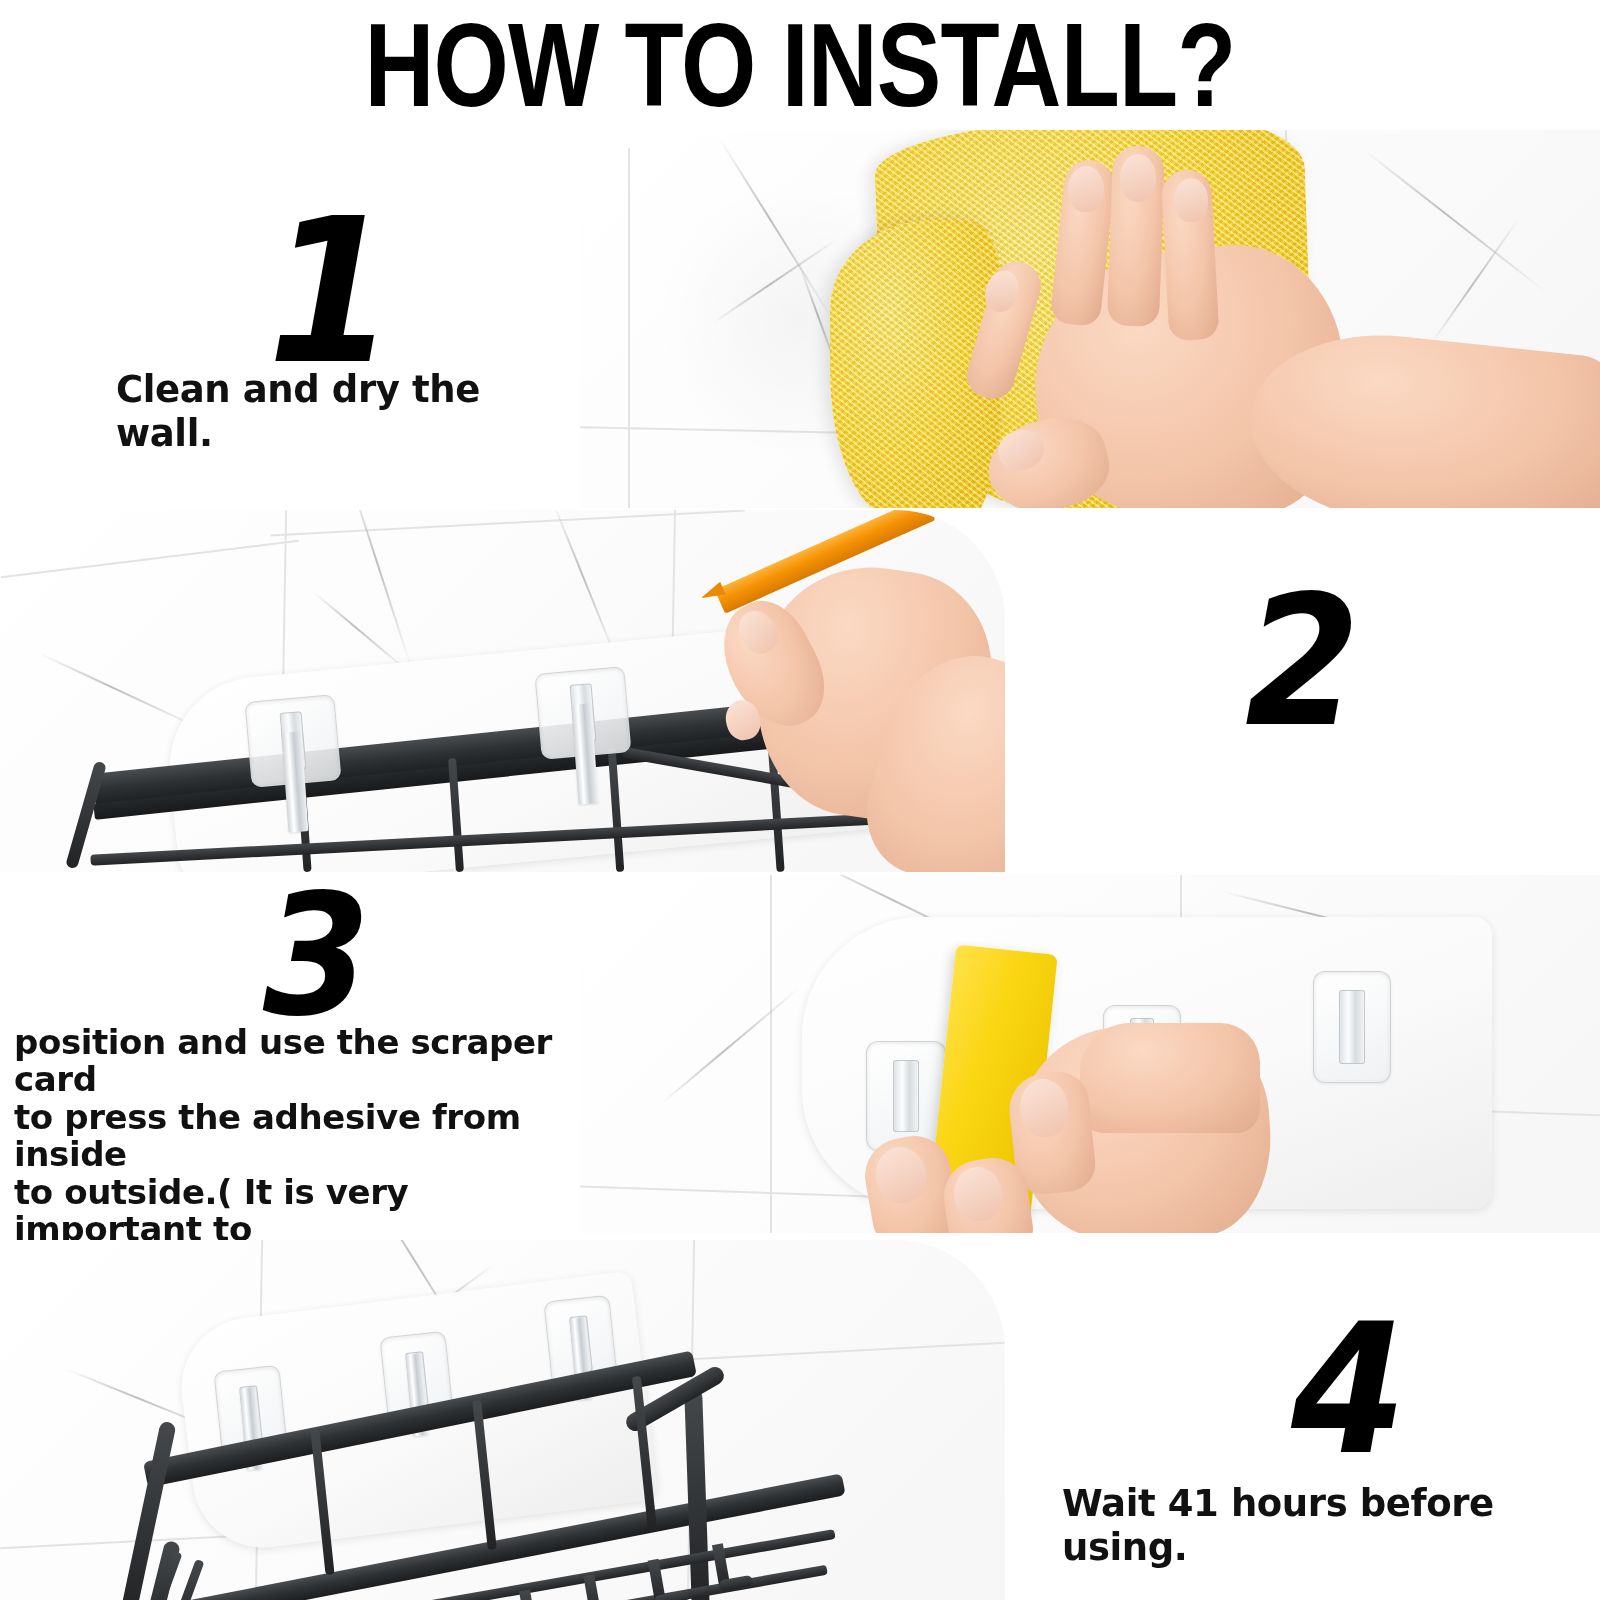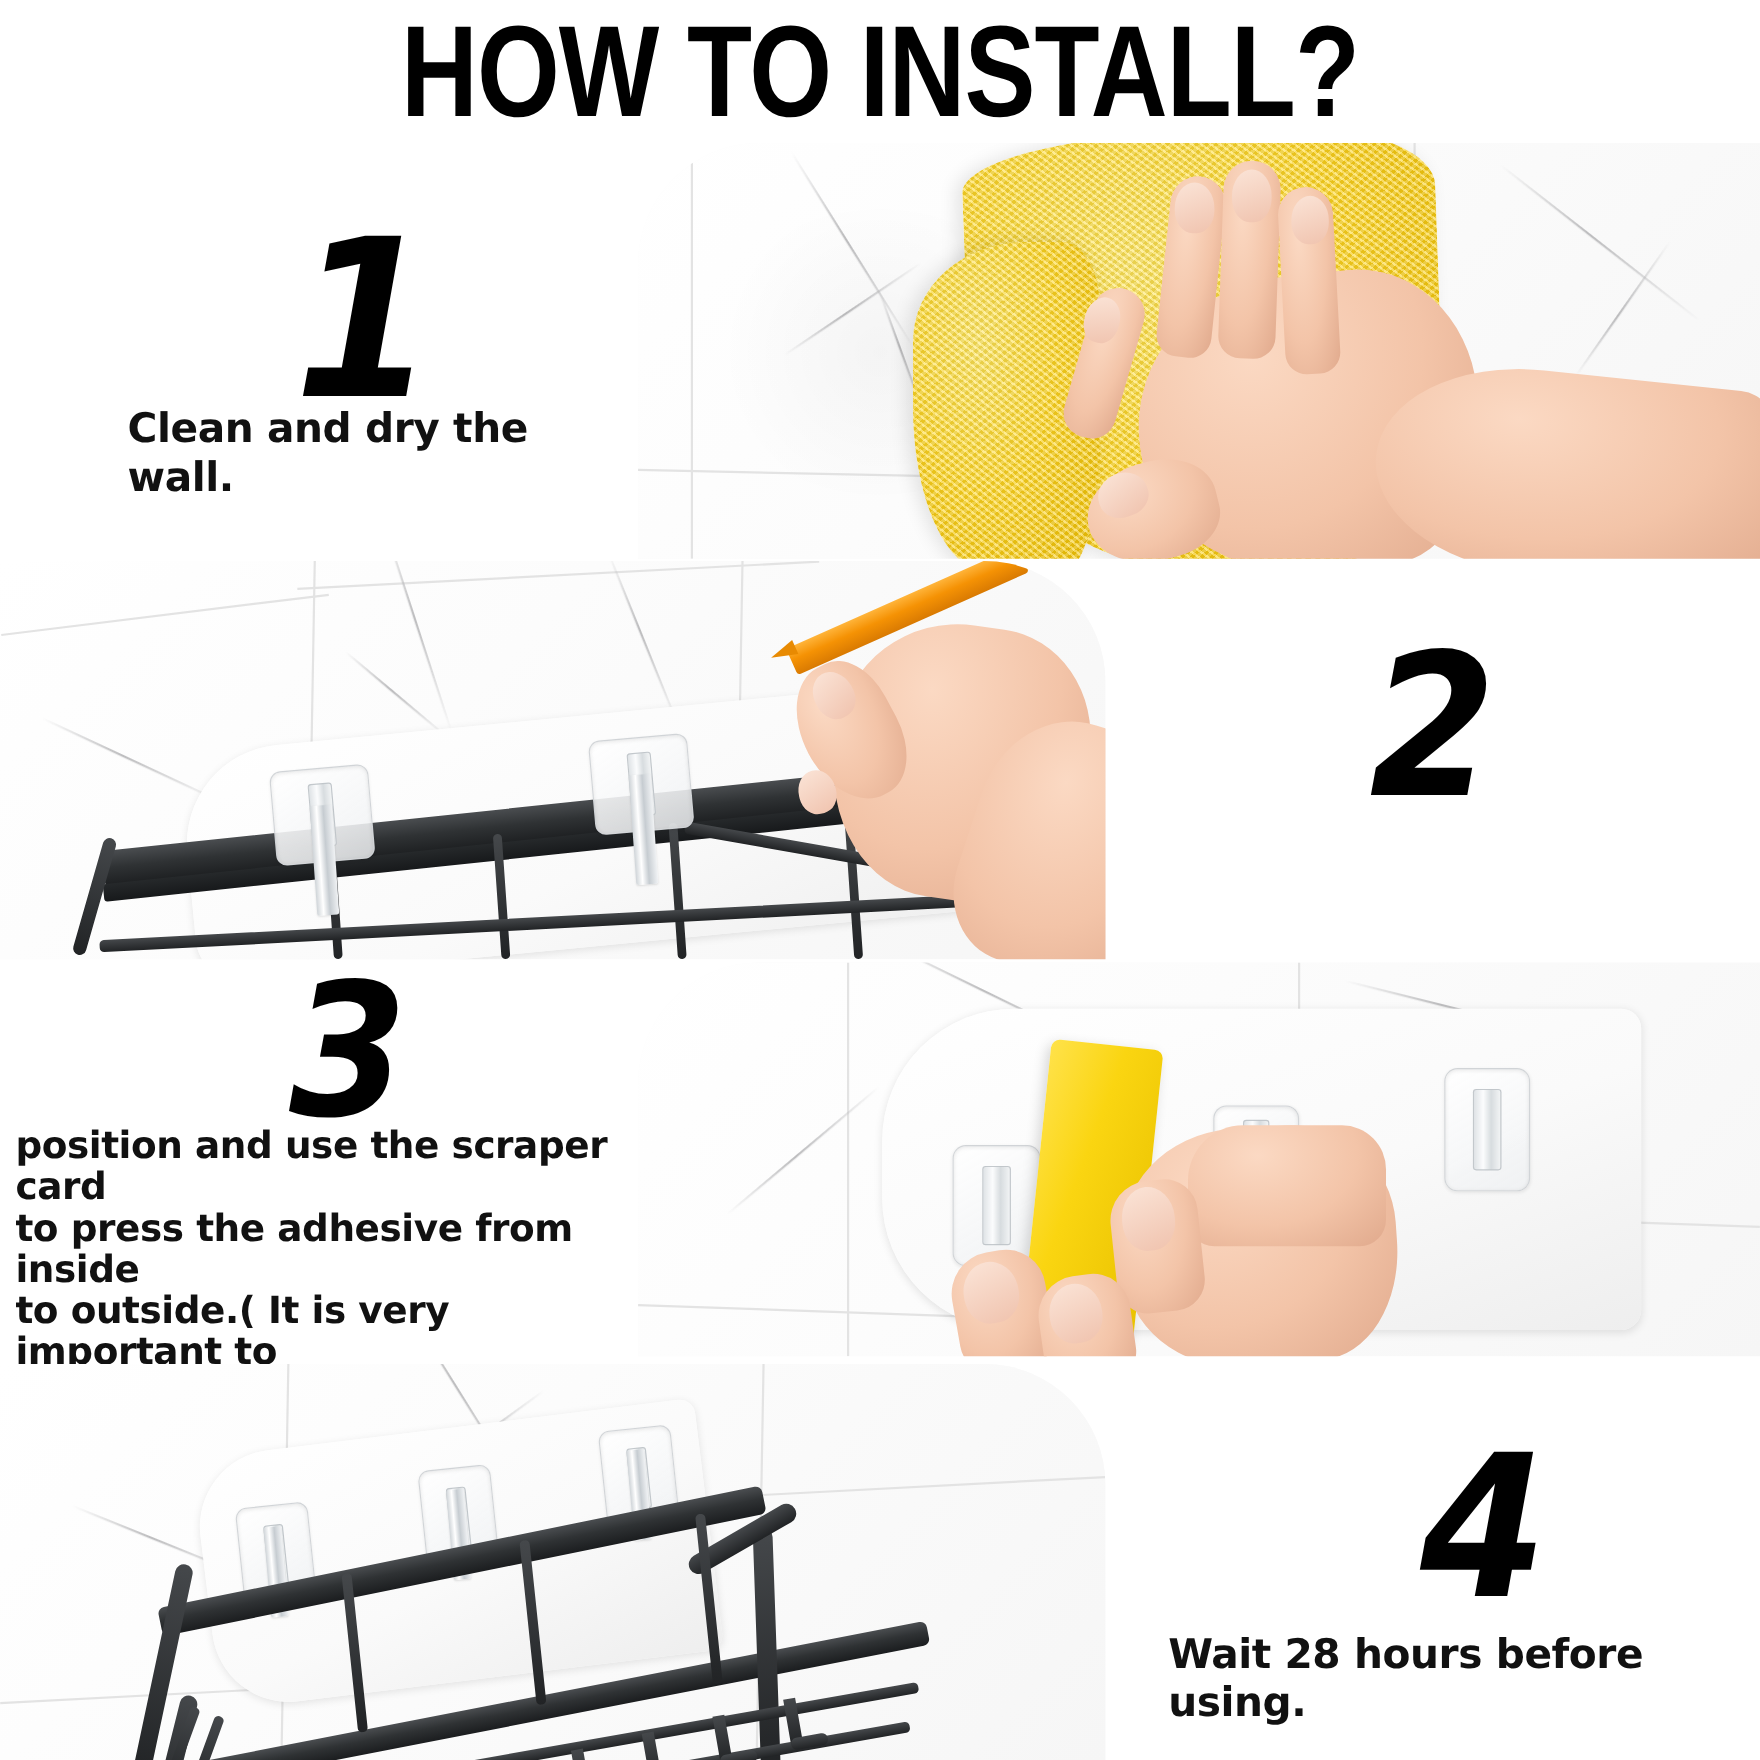--- a/index.html
+++ b/index.html
@@ -345,13 +345,13 @@
     <div class="wire" style="left:260px; top:0px; width:11px; height:44px; border-radius:0 0 10px 10px;"></div>
 
     <div class="wire" style="left:326px; top:-4px; width:11px; height:44px; border-radius:0 0 10px 10px;"></div>
     <div class="wire" style="left:326px; top:32px; width:34px; height:11px; border-radius:8px;"></div>
     <div class="wire" style="left:392px; top:-8px; width:11px; height:44px; border-radius:0 0 10px 10px;"></div>
     <div class="wire" style="left:392px; top:28px; width:34px; height:11px; border-radius:8px;"></div>
   </div>
 </div>
 
 <div class="stepnum" style="left:1286px; top:1300px; font-size:180px;">4</div>
-<div class="caption" style="left:1062px; top:1482px; width:530px; font-size:37px;">Wait 28 hours before using.</div>
+<div class="caption" style="left:1062px; top:1482px; width:530px; font-size:37px;">Wait 41 hours before using.</div>
 
 </body></html>

